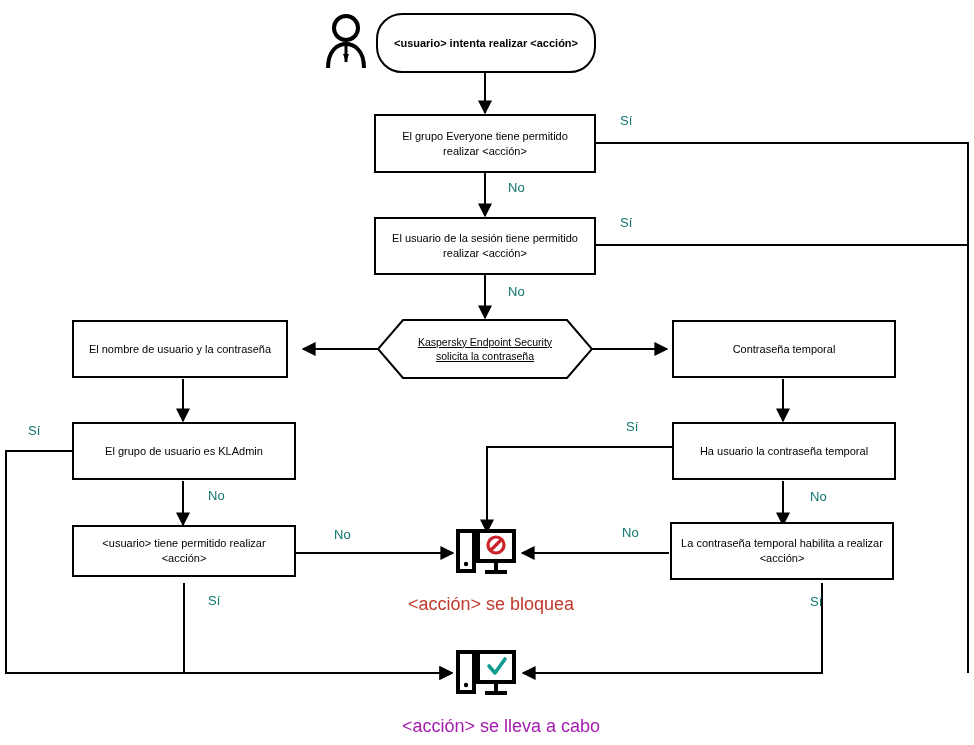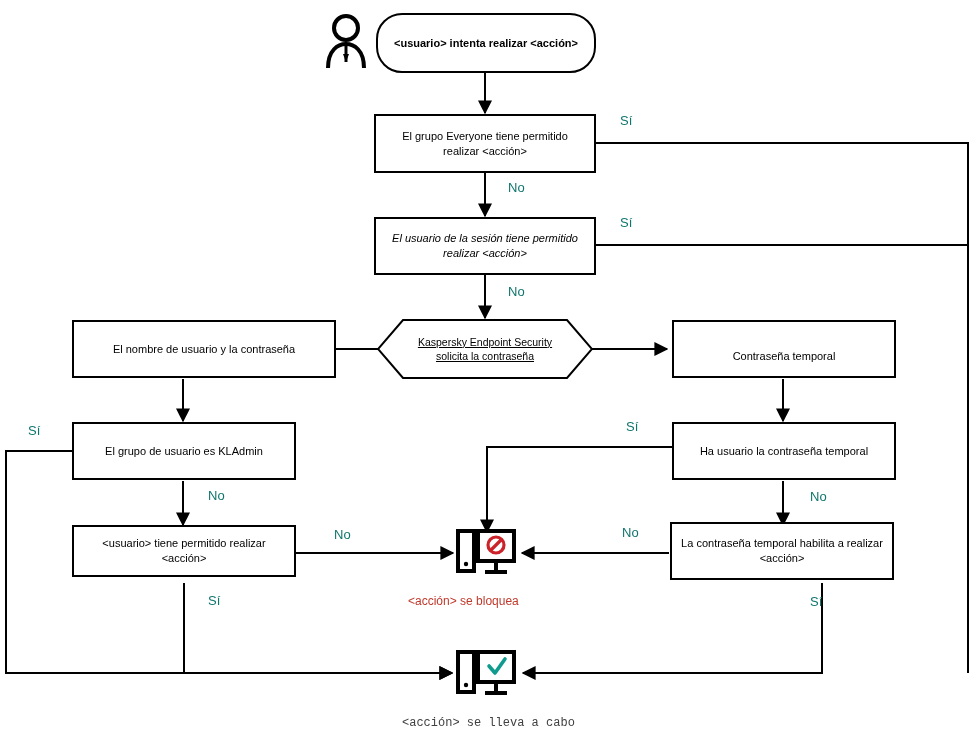--- a/index.html
+++ b/index.html
@@ -31,21 +31,21 @@
     align-items: center;
     justify-content: center;
     text-align: center;
     color: #000000;
     background: #ffffff;
   }
   .rect {
     border: 2px solid #000000;
     font-size: 11px;
     line-height: 1.35;
-    padding: 12px 8px;
+    padding: 0 8px;
   }
   .terminator {
     border: 2px solid #000000;
     border-radius: 26px;
     font-size: 11px;
     line-height: 1.35;
     padding: 2px 14px;
   }
   .hexwrap {
     position: absolute;
@@ -64,25 +64,25 @@
     width: 78%;
   }
   .edge-label {
     position: absolute;
     font-size: 13px;
     color: #0f766e;
     white-space: nowrap;
   }
   .caption {
     position: absolute;
-    font-size: 12px;
+    font-size: 18px;
     white-space: nowrap;
   }
   .cap-block { color: #c0392b; }
-  .cap-allow { color: #404040; font-family: Liberation Mono, monospace; }
+  .cap-allow { color: #a21caf; }
   .icon-holder {
     position: absolute;
   }
   .person-icon { position: absolute; }
 </style>
 </head>
 <body>
 
 <div id="canvas">
 
@@ -141,36 +141,36 @@
   </div>
 
   <div class="node terminator" style="left:376px; top:13px; width:220px; height:60px;font-weight:bold;">
     <span>&lt;usuario&gt; intenta realizar &lt;acción&gt;</span>
   </div>
 
   <div class="node rect" style="left:374px; top:114px; width:222px; height:59px;">
     <span>El grupo Everyone tiene permitido realizar &lt;acción&gt;</span>
   </div>
 
-  <div class="node rect" style="left:374px; top:217px; width:222px; height:58px;font-style:italic;">
+  <div class="node rect" style="left:374px; top:217px; width:222px; height:58px;">
     <span>El usuario de la sesión tiene permitido realizar &lt;acción&gt;</span>
   </div>
 
   <div class="hexwrap" style="left:377px; top:319px; width:216px; height:60px;">
     <svg width="216" height="60" viewBox="0 0 216 60" style="position:absolute;left:0;top:0;" xmlns="http://www.w3.org/2000/svg">
       <polygon points="26,1 190,1 215,30 190,59 26,59 1,30" fill="#ffffff" stroke="#000000" stroke-width="2"></polygon>
     </svg>
     <span class="hexlabel">Kaspersky Endpoint Security solicita la contraseña</span>
   </div>
 
-  <div class="node rect" style="left:72px; top:320px; width:264px; height:58px;">
+  <div class="node rect" style="left:72px; top:320px; width:216px; height:58px;">
     <span>El nombre de usuario y la contraseña</span>
   </div>
 
-  <div class="node rect" style="left:672px; top:320px; width:224px; height:58px;align-items:flex-end;">
+  <div class="node rect" style="left:672px; top:320px; width:224px; height:58px;">
     <span>Contraseña temporal</span>
   </div>
 
   <div class="node rect" style="left:72px; top:422px; width:224px; height:58px;">
     <span>El grupo de usuario es KLAdmin</span>
   </div>
 
   <div class="node rect" style="left:672px; top:422px; width:224px; height:58px;">
     <span>Ha usuario la contraseña temporal</span>
   </div>

